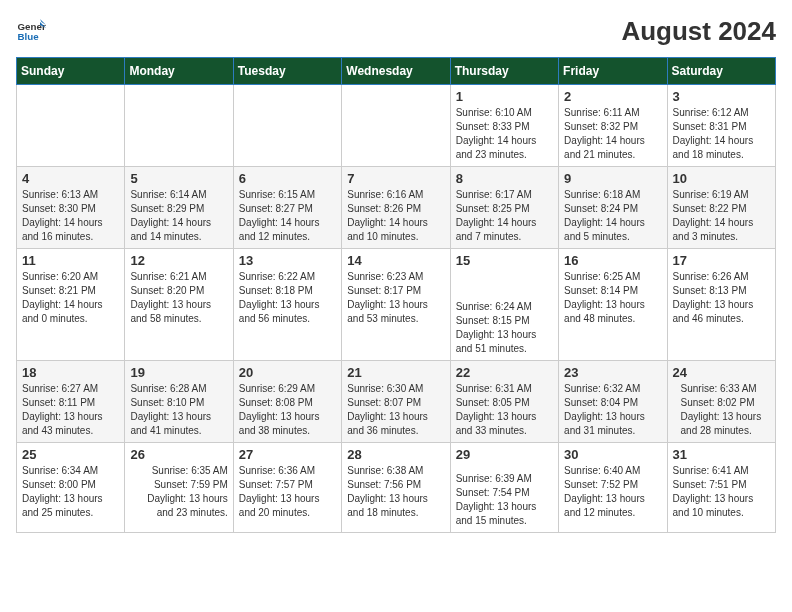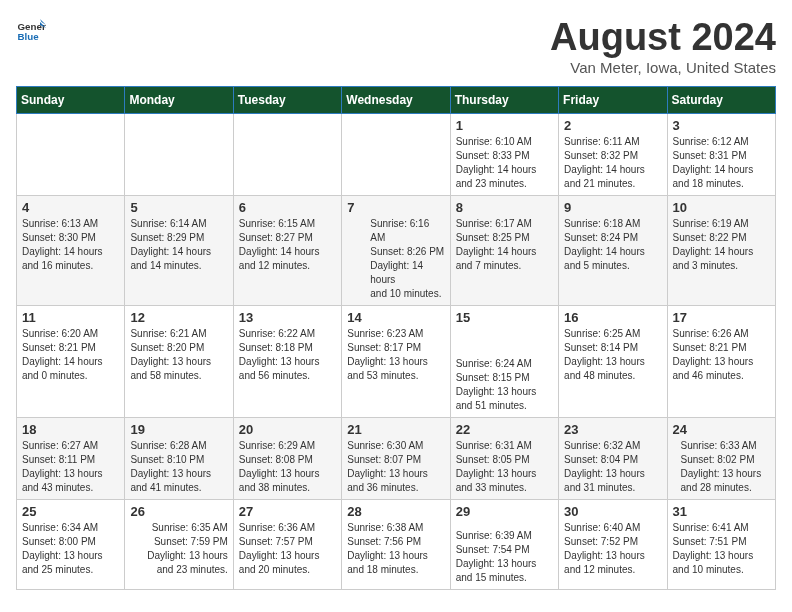--- a/index.html
+++ b/index.html
@@ -22,21 +22,21 @@
       gap: 4px;
     }
     .logo-icon {
       width: 30px;
       height: 30px;
     }
     .title-section {
       text-align: right;
     }
     .month-title {
-      font-size: 38px;
+      font-size: 26px;
       font-weight: bold;
       color: #333;
     }
     .location-title {
       font-size: 15px;
       color: #555;
     }
     .calendar-table {
       width: 100%;
       border-collapse: collapse;
@@ -86,21 +86,20 @@
   <div class="logo">
     <svg class="logo-icon" viewBox="0 0 40 40">
       <text x="2" y="18" font-size="13" font-weight="bold" fill="#333">General</text>
       <text x="2" y="32" font-size="13" font-weight="bold" fill="#1a6db5">Blue</text>
       <polygon points="32,8 40,16 32,12" fill="#1a6db5"></polygon>
       <polygon points="36,4 44,12 38,8" fill="#1a6db5" transform="translate(-4,0)"></polygon>
     </svg>
   </div>
   <div class="title-section">
     <div class="month-title">August 2024</div>
-    <div class="location-title">Van Meter, Iowa, United States</div>
   </div>
 </div>
 
 <table class="calendar-table">
   <thead>
     <tr>
     <th>Sunday</th>
         <th>Monday</th>
         <th>Tuesday</th>
         <th>Wednesday</th>
@@ -154,21 +153,21 @@
         </td>
         <td>
           <span class="day-number">6</span>
           <div class="day-info" style="white-space: pre-line;">Sunrise: 6:15 AM
 Sunset: 8:27 PM
 Daylight: 14 hours
 and 12 minutes.</div>
         </td>
         <td>
           <span class="day-number">7</span>
-          <div class="day-info" style="white-space: pre-line; margin-left: 23px;">Sunrise: 6:16 AM
+          <div class="day-info" style="white-space: pre-line;">Sunrise: 6:16 AM
 Sunset: 8:26 PM
 Daylight: 14 hours
 and 10 minutes.</div>
         </td>
         <td>
           <span class="day-number">8</span>
           <div class="day-info" style="white-space: pre-line;">Sunrise: 6:17 AM
 Sunset: 8:25 PM
 Daylight: 14 hours
 and 7 minutes.</div>
@@ -227,21 +226,21 @@
         <td>
           <span class="day-number">16</span>
           <div class="day-info" style="white-space: pre-line;">Sunrise: 6:25 AM
 Sunset: 8:14 PM
 Daylight: 13 hours
 and 48 minutes.</div>
         </td>
         <td>
           <span class="day-number">17</span>
           <div class="day-info" style="white-space: pre-line;">Sunrise: 6:26 AM
-Sunset: 8:21 PM
+Sunset: 8:13 PM
 Daylight: 13 hours
 and 46 minutes.</div>
         </td>
       </tr>
       <tr>
         <td>
           <span class="day-number">18</span>
           <div class="day-info" style="white-space: pre-line;">Sunrise: 6:27 AM
 Sunset: 8:11 PM
 Daylight: 13 hours

